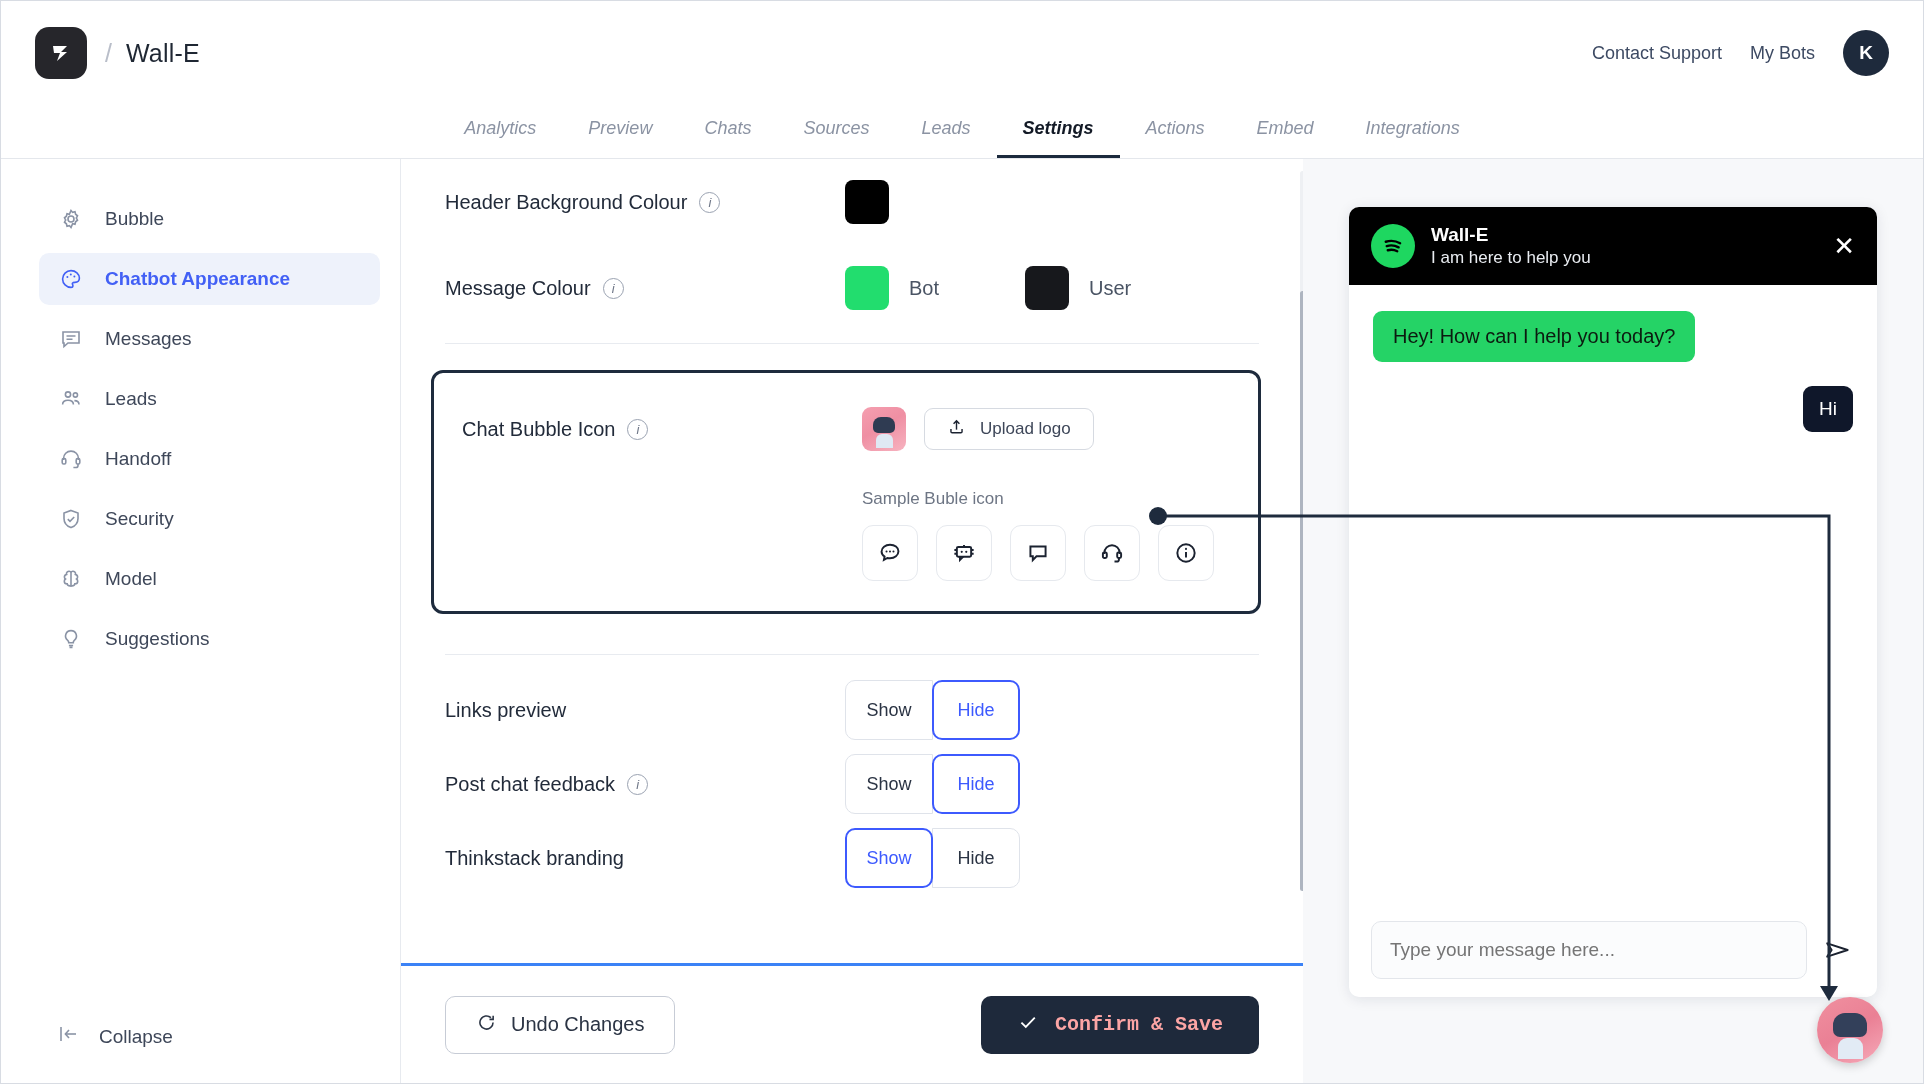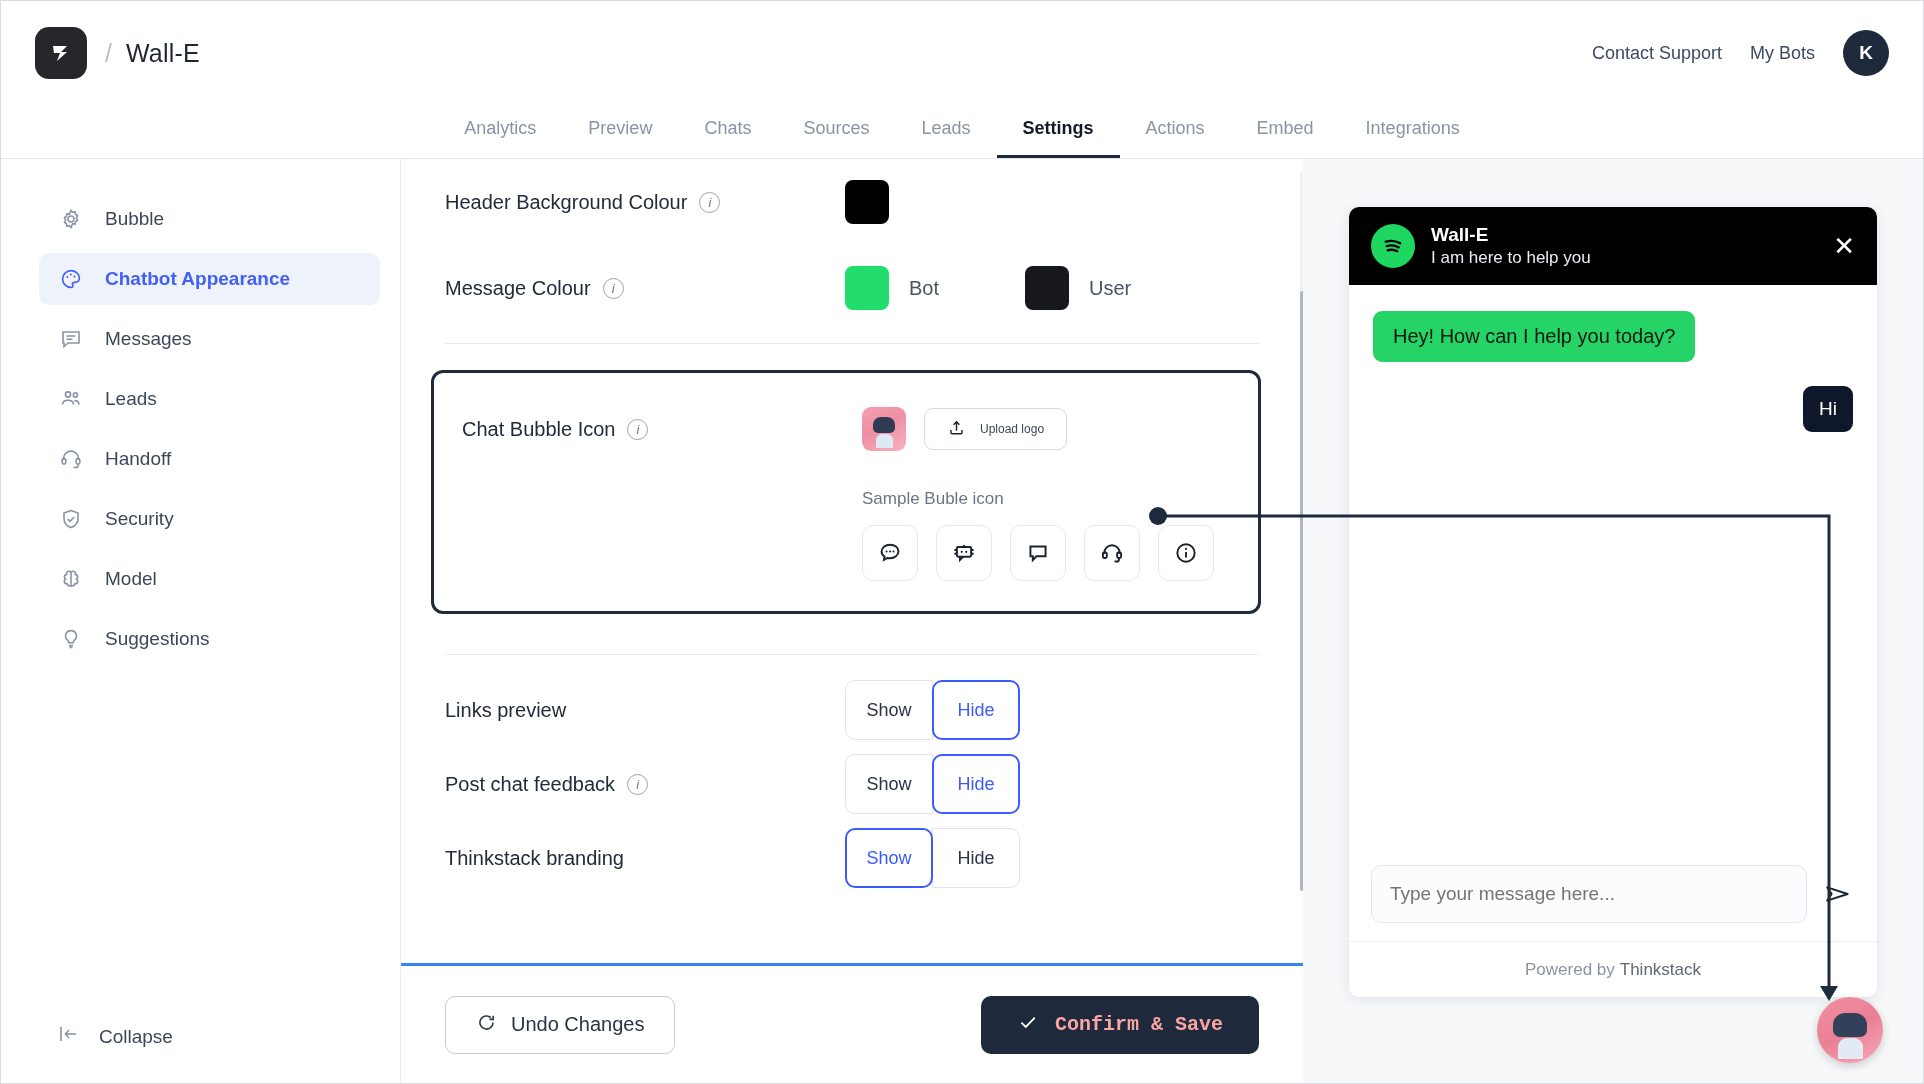--- a/index.html
+++ b/index.html
@@ -46,20 +46,21 @@
   .tabsbar {
     position: absolute; top: 104px; left: 0; right: 0; height: 54px;
     border-bottom: 1px solid #e4e7ec;
     display: flex; align-items: flex-end; justify-content: center;
   }
   .tabs { display: flex; gap: 0; }
   .tab {
     font-size: 18px; color: #8b93a3; padding: 0 26px 16px 26px;
     cursor: pointer; white-space: nowrap;
     border-bottom: 3px solid transparent;
+    font-style: italic;
   }
   .tab.active { color: #131a26; font-weight: 700; border-bottom-color: #1b2a3d; }
 
   
   .sidebar {
     position: absolute; top: 158px; left: 0; bottom: 0; width: 400px;
     background: #fff; border-right: 1px solid #e7eaef;
   }
   .nav { padding-top: 26px; }
   .nav-item {
@@ -129,21 +130,21 @@
     background:#2f3b52; border-radius:8px 8px 5px 5px;
   }
   .logo-preview::after {
     content:""; position:absolute; left:14px; top:27px; width:17px; height:14px;
     background:#dfe9f4; border-radius:6px 6px 0 0;
   }
   .upload-btn {
     display: flex; align-items: center; gap: 14px;
     height: 42px; padding: 0 22px;
     border: 1px solid #d6dae1; border-radius: 9px;
-    font-size: 12px; color: #3e4759; background: #fff; cursor: pointer;
+    font-size: 17px; color: #3e4759; background: #fff; cursor: pointer;
   }
   .sample-caption { font-size: 17px; color: #6d7584; margin: 22px 0 16px 0; }
   .icon-choices { display: flex; gap: 18px; }
   .icon-choice {
     width: 56px; height: 56px; border: 1px solid #e6e9ee; border-radius: 11px;
     display: flex; align-items: center; justify-content: center;
     background: #fff; cursor: pointer;
   }
   .icon-choice svg { stroke: #1b2230; fill: none; stroke-width: 1.8; }
 
@@ -559,24 +560,20 @@
         </div>
       </div>
       <div class="chat-input-area">
         <input class="chat-input" type="text" placeholder="Type your message here..." style="">
         <span class="send-ico">
           <svg width="34" height="34" viewBox="0 0 24 24" fill="none" stroke="#1b2230" stroke-width="1.4" stroke-linejoin="round">
               <path d="M4.4 7.3l14.4 4.7-14.4 4.7 3.1-4.7z"></path>
             </svg>
         </span>
       </div>
-      <div class="chat-footer">
-        <span>Powered by</span>
-        <b>Thinkstack</b>
-      </div>
     </div>
     <div class="float-bubble"></div>
   </div>
 
   <svg class="annot" width="1924" height="1084" viewBox="0 0 1924 1084">
     <circle cx="1157" cy="515" r="9" fill="#1e2b3d"></circle>
     <path d="M1157 515 H1828 V987" stroke="#1e2b3d" stroke-width="3" fill="none"></path>
     <path d="M1828 1000 l-9 -15 h18 z" fill="#1e2b3d"></path>
   </svg>
 

